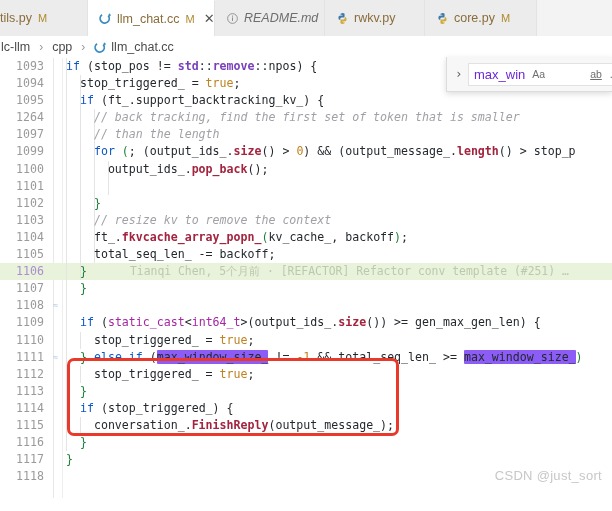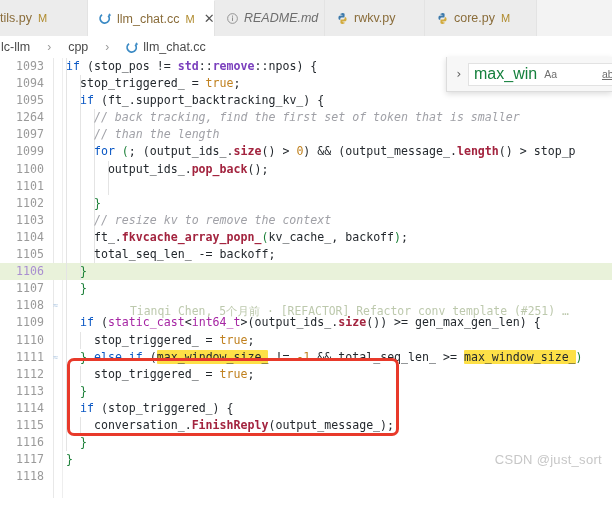--- a/index.html
+++ b/index.html
@@ -44,21 +44,21 @@
     width:13px;height:13px;display:inline-flex;align-items:center;justify-content:center;
     flex:0 0 13px;
   }
   .ficon svg{display:block;}
 
   
   .breadcrumb{
     position:absolute;left:0;top:36px;width:612px;height:22px;
     background:#ffffff;display:flex;align-items:center;
     font-size:12.5px;color:#555;padding-left:1px;box-sizing:border-box;
-    gap:16px;
+    gap:8px;
   }
   .bc-item{display:flex;align-items:center;gap:4px;color:#4b4b4b;}
   .bc-sep{color:#9a9a9a;font-size:12px;padding:0 1px;}
 
   
   .editor{
     position:absolute;left:0;top:58px;width:612px;height:453px;
     background:#ffffff;overflow:hidden;
     font-family:"DejaVu Sans Mono","Liberation Mono",monospace;
     font-size:11.6px;
@@ -86,21 +86,21 @@
 
   
   .kw{color:#0b58c4;}        
   .kw2{color:#a626a4;}
   .fn{color:#a3243f;font-weight:bold;}
   .num{color:#c0811f;}
   .lit{color:#c0811f;}
   .cmt{color:#a0a1a7;font-style:italic;}
   .brace{color:#1a7f37;}
   .ns{color:#7a3fbd;font-weight:bold;}
-  .mark{background:#fde047;border-radius:1px;}
+  .mark{background:#8b5cf6;border-radius:1px;}
   .blame{color:#bdc9ad;font-family:"DejaVu Sans Mono","Liberation Mono",monospace;font-size:11.4px;}
 
   
   .gutterline{
     position:absolute;left:53px;top:0;width:1px;height:453px;background:#e8e8e8;
   }
   .gutterline2{
     position:absolute;left:62px;top:0;width:1px;height:453px;background:#eeeeee;
   }
 
@@ -126,36 +126,36 @@
   .find-toggle{
     width:14px;text-align:center;color:#5a5a5a;font-size:12px;flex:0 0 14px;
     font-family:"DejaVu Sans",sans-serif;
   }
   .find-input{
     flex:1;height:23px;background:#ffffff;border:1px solid #e2e2e2;
     display:flex;align-items:center;margin-left:2px;box-sizing:border-box;
     padding-left:5px;gap:6px;
   }
   .find-text{
-    font-size:16px;color:#15803d;font-family:"Liberation Sans",sans-serif;
+    font-size:13px;color:#6d28d9;font-family:"Liberation Sans",sans-serif;
     flex:1;white-space:nowrap;overflow:hidden;
   }
   .opt{
     font-size:10.5px;color:#6e6e6e;font-family:"Liberation Sans",sans-serif;
     line-height:1;padding:1px 1px;flex:0 0 auto;
   }
   .opt.u{text-decoration:underline;margin-left:37px;}
   .opt.re{font-size:11px;letter-spacing:-.5px;}
   .find-divider{
     width:1px;height:18px;background:#dcdcdc;margin:0 3px;flex:0 0 1px;
   }
 
   
   .watermark{
-    position:absolute;right:10px;bottom:31px;
+    position:absolute;right:10px;bottom:15px;
     font-size:13px;color:#c7c7c7;
     font-family:"Liberation Sans",sans-serif;letter-spacing:.3px;
   }
 </style>
 </head>
 <body>
 
 <div class="app">
 
   <div class="tabbar" id="tabbar">
@@ -236,21 +236,21 @@
         <div class="row"><span class="ln">1095</span><span class="guide" style="left: 66px;"></span><span class="guide" style="left: 80px;"></span><span class="code">  <span class="kw">if</span> (ft_.support_backtracking_kv_) {</span></div>
         <div class="row"><span class="ln">1264</span><span class="guide" style="left: 66px;"></span><span class="guide" style="left: 80px;"></span><span class="guide" style="left: 94px;"></span><span class="code">    <span class="cmt">// back tracking, find the first set of token that is smaller</span></span></div>
         <div class="row"><span class="ln">1097</span><span class="guide" style="left: 66px;"></span><span class="guide" style="left: 80px;"></span><span class="guide" style="left: 94px;"></span><span class="code">    <span class="cmt">// than the length</span></span></div>
         <div class="row"><span class="ln">1099</span><span class="guide" style="left: 66px;"></span><span class="guide" style="left: 80px;"></span><span class="guide" style="left: 94px;"></span><span class="code">    <span class="kw">for</span> <span class="brace">(</span>; (output_ids_.<span class="fn">size</span>() &gt; <span class="num">0</span>) &amp;&amp; (output_message_.<span class="fn">length</span>() &gt; stop_p</span></div>
         <div class="row"><span class="ln">1100</span><span class="guide" style="left: 66px;"></span><span class="guide" style="left: 80px;"></span><span class="guide" style="left: 94px;"></span><span class="guide" style="left: 108px;"></span><span class="code">      output_ids_.<span class="fn">pop_back</span>();</span></div>
         <div class="row"><span class="ln">1101</span><span class="guide" style="left: 66px;"></span><span class="guide" style="left: 80px;"></span><span class="guide" style="left: 94px;"></span><span class="guide" style="left: 108px;"></span></div>
         <div class="row"><span class="ln">1102</span><span class="guide" style="left: 66px;"></span><span class="guide" style="left: 80px;"></span><span class="guide" style="left: 94px;"></span><span class="code">    <span class="brace">}</span></span></div>
         <div class="row"><span class="ln">1103</span><span class="guide" style="left: 66px;"></span><span class="guide" style="left: 80px;"></span><span class="guide" style="left: 94px;"></span><span class="code">    <span class="cmt">// resize kv to remove the context</span></span></div>
         <div class="row"><span class="ln">1104</span><span class="guide" style="left: 66px;"></span><span class="guide" style="left: 80px;"></span><span class="guide" style="left: 94px;"></span><span class="code">    ft_.<span class="fn">fkvcache_array_popn_</span><span class="brace">(</span>kv_cache_, backoff<span class="brace">)</span>;</span></div>
         <div class="row"><span class="ln">1105</span><span class="guide" style="left: 66px;"></span><span class="guide" style="left: 80px;"></span><span class="guide" style="left: 94px;"></span><span class="code">    total_seq_len_ -= backoff;</span></div>
-        <div class="row hl"><span class="ln">1106</span><span class="guide" style="left: 66px;"></span><span class="guide" style="left: 80px;"></span><span class="code">  <span class="brace">}</span></span><span class="code blame" style="left: 130px; margin-top: 40px;">Tianqi Chen, 5个月前 · [REFACTOR] Refactor conv template (#251) …</span></div>
+        <div class="row hl"><span class="ln">1106</span><span class="guide" style="left: 66px;"></span><span class="guide" style="left: 80px;"></span><span class="code">  <span class="brace">}</span></span><span class="code blame" style="left: 130px;">Tianqi Chen, 5个月前 · [REFACTOR] Refactor conv template (#251) …</span></div>
         <div class="row"><span class="ln">1107</span><span class="guide" style="left: 66px;"></span><span class="code">  <span class="brace">}</span></span></div>
         <div class="row"><span class="ln">1108</span><span class="fold">≈</span><span class="guide" style="left: 66px;"></span><span class="code"></span></div>
         <div class="row"><span class="ln">1109</span><span class="guide" style="left: 66px;"></span><span class="code">  <span class="kw">if</span> (<span class="kw2">static_cast</span>&lt;<span class="kw2">int64_t</span>&gt;(output_ids_.<span class="fn">size</span>()) &gt;= gen_max_gen_len) {</span></div>
         <div class="row"><span class="ln">1110</span><span class="guide" style="left: 66px;"></span><span class="guide" style="left: 80px;"></span><span class="code">    stop_triggered_ = <span class="lit">true</span>;</span></div>
         <div class="row"><span class="ln">1111</span><span class="fold">≈</span><span class="guide" style="left: 66px;"></span><span class="code">  <span class="brace">}</span> <span class="kw">else if</span> (<span class="mark">max_window_size_</span> != <span class="num">-1</span> &amp;&amp; total_seq_len_ &gt;= <span class="mark">max_window_size_</span><span class="brace">)</span></span></div>
         <div class="row"><span class="ln">1112</span><span class="guide" style="left: 66px;"></span><span class="guide" style="left: 80px;"></span><span class="code">    stop_triggered_ = <span class="lit">true</span>;</span></div>
         <div class="row"><span class="ln">1113</span><span class="guide" style="left: 66px;"></span><span class="code">  <span class="brace">}</span></span></div>
         <div class="row"><span class="ln">1114</span><span class="guide" style="left: 66px;"></span><span class="code">  <span class="kw">if</span> (stop_triggered_) {</span></div>
         <div class="row"><span class="ln">1115</span><span class="guide" style="left: 66px;"></span><span class="guide" style="left: 80px;"></span><span class="code">    conversation_.<span class="fn">FinishReply</span>(output_message_);</span></div>
         <div class="row"><span class="ln">1116</span><span class="guide" style="left: 66px;"></span><span class="code">  <span class="brace">}</span></span></div>

